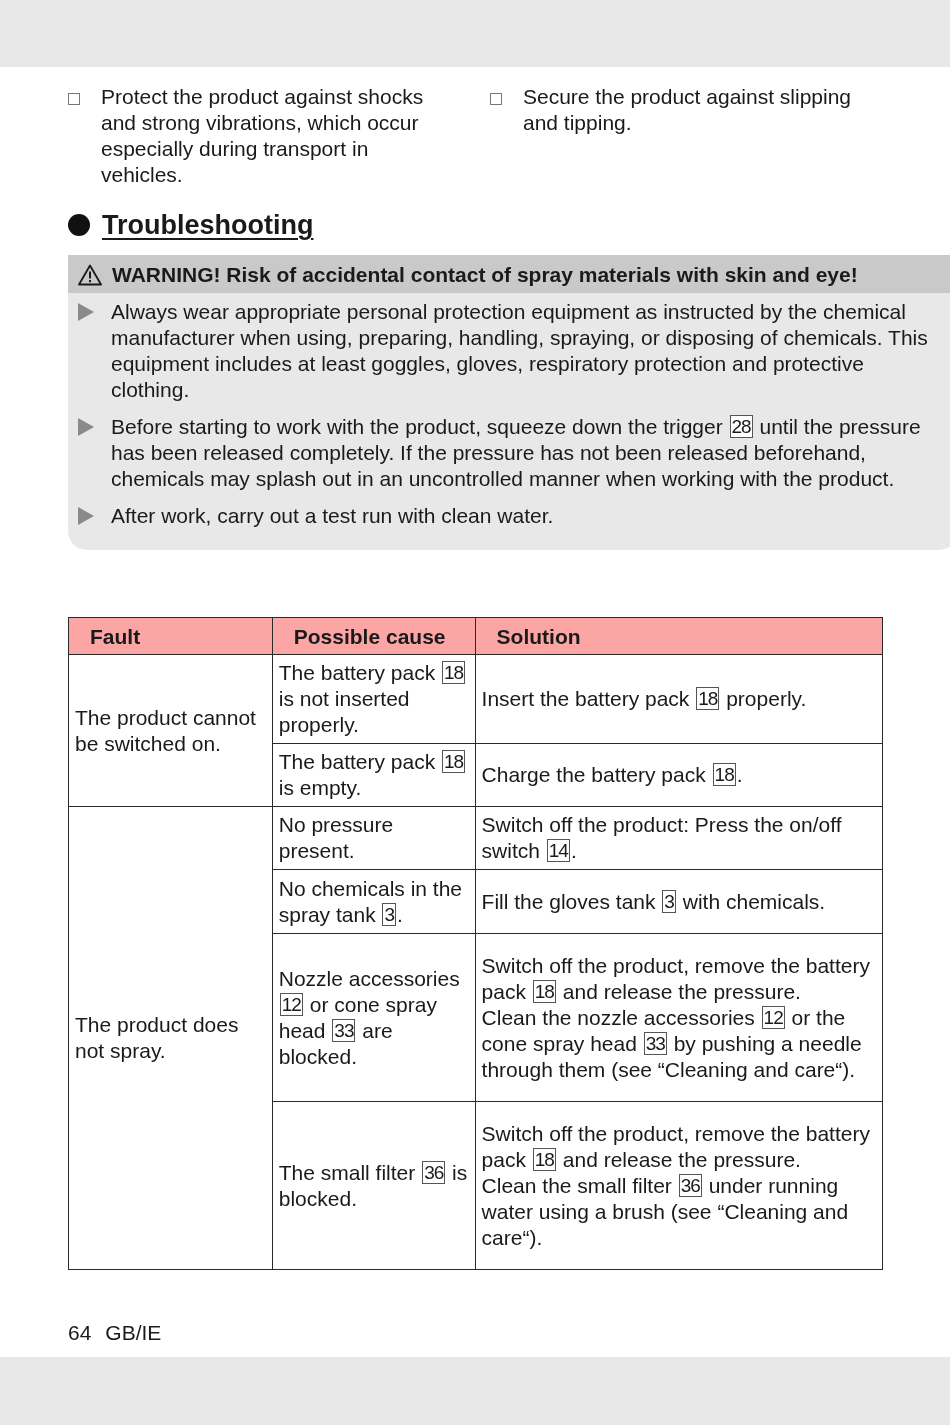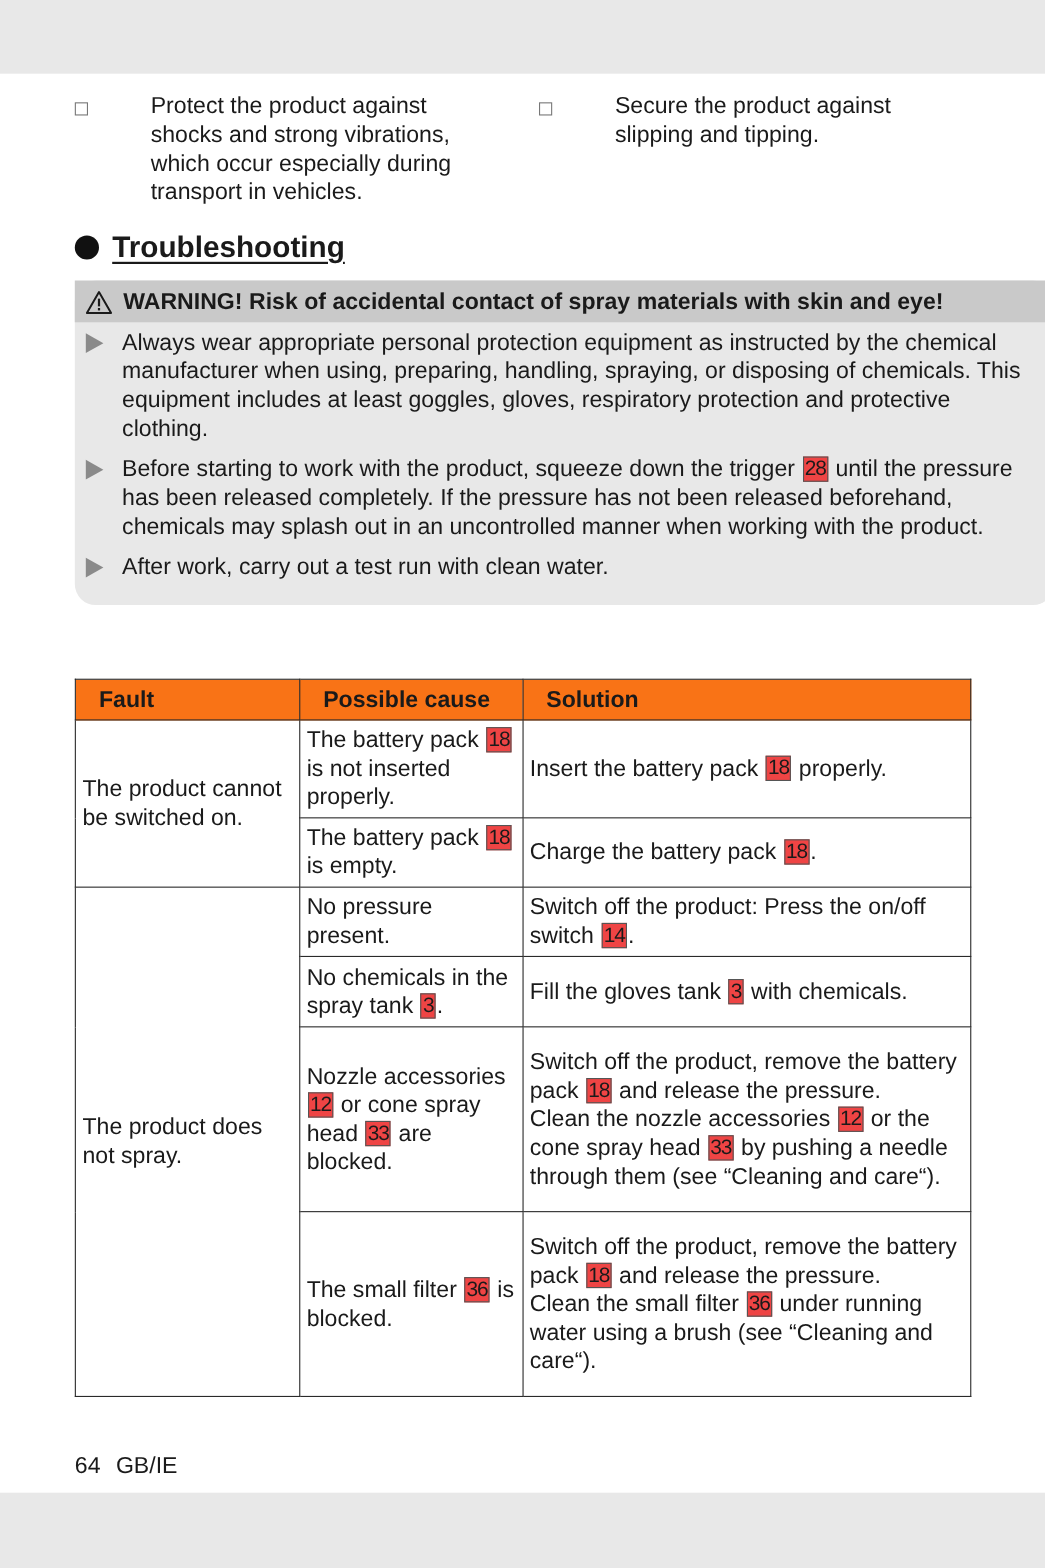--- a/index.html
+++ b/index.html
@@ -7,40 +7,40 @@
     body { position: relative; font-family: "Liberation Sans", sans-serif; color: #1a1a1a; }
 
     .top-band { position: absolute; left: 0; top: 0; width: 950px; height: 67px; background: #e8e8e8; }
     .bottom-band { position: absolute; left: 0; top: 1357px; width: 950px; height: 68px; background: #e8e8e8; }
     .page-footer { position: absolute; left: 68px; top: 1320px; font-size: 21px; line-height: 26px; }
     .page-footer span { margin-right: 14px; }
 
     .bullet-col { position: absolute; top: 84px; font-size: 21px; line-height: 26px; }
     .bullet-col.left { left: 68px; width: 380px; }
     .bullet-col.right { left: 490px; width: 390px; }
-    .sq-item { display: flex; gap: 36px; }
+    .sq-item { display: flex; }
     .sq-box { flex: 0 0 12px; width: 12px; height: 12px; border: 1px solid #777; margin-top: 9px; margin-right: 21px; background: #fff; }
 
     .section-head { position: absolute; left: 68px; top: 208px; display: flex; align-items: center; justify-content: space-between; }
     .section-dot { width: 22px; height: 22px; border-radius: 50%; background: #111; margin-right: 12px; }
     .section-title { font-size: 27px; font-weight: bold; text-decoration: underline; text-decoration-thickness: 2px; text-underline-offset: 4px; line-height: 34px; }
 
     .warn-box { position: absolute; left: 68px; top: 255px; width: 890px; background: #e8e8e8; border-radius: 19px; }
     .warn-head { background: #c9c9c9; display: flex; padding: 7px 10px 5px 10px; font-size: 21px; font-weight: bold; line-height: 26px; }
     .warn-icon { flex: 0 0 24px; width: 24px; height: 22px; margin-right: 10px; margin-top: 2px; }
     .warn-body { padding: 6px 26px 2px 10px; }
     .warn-item { display: flex; font-size: 21px; line-height: 26px; margin-bottom: 11px; }
     .warn-item:last-child { margin-bottom: 15px; padding-bottom: 4px; }
     .tri { flex: 0 0 16px; width: 0; height: 0; border-left: 16px solid #8a8a8a; border-top: 9px solid transparent; border-bottom: 9px solid transparent; margin-top: 4px; margin-right: 17px; }
 
-    .ref { display: inline-block; border: 1px solid #555; background: #ef4444; font-size: 19px; line-height: 21px; padding: 0 1px; margin: 0 1px; letter-spacing: -1px; vertical-align: 1px; }
+    .ref { display: inline-block; border: 1px solid #555; background: #ffffff; font-size: 19px; line-height: 21px; padding: 0 1px; margin: 0 1px; letter-spacing: -1px; vertical-align: 1px; }
 
     table.ts { position: absolute; left: 68px; top: 617px; width: 815px; border-collapse: collapse; font-size: 21px; line-height: 26px; }
     table.ts th, table.ts td { border: 1.5px solid #2a2a2a; padding: 4px 6px; text-align: left; vertical-align: middle; }
-    table.ts th { background: #f97316; font-weight: bold; height: 37px; padding-top: 5px; padding-left: 21px; }
+    table.ts th { background: #fca5a5; font-weight: bold; height: 37px; padding-top: 5px; padding-left: 21px; }
     table.ts col.c1 { width: 204px; }
     table.ts col.c2 { width: 203px; }
     table.ts col.c3 { width: 408px; }
   </style>
 </head>
 <body>
 
 <div class="top-band"></div>
 
 <div class="bullet-col left">

